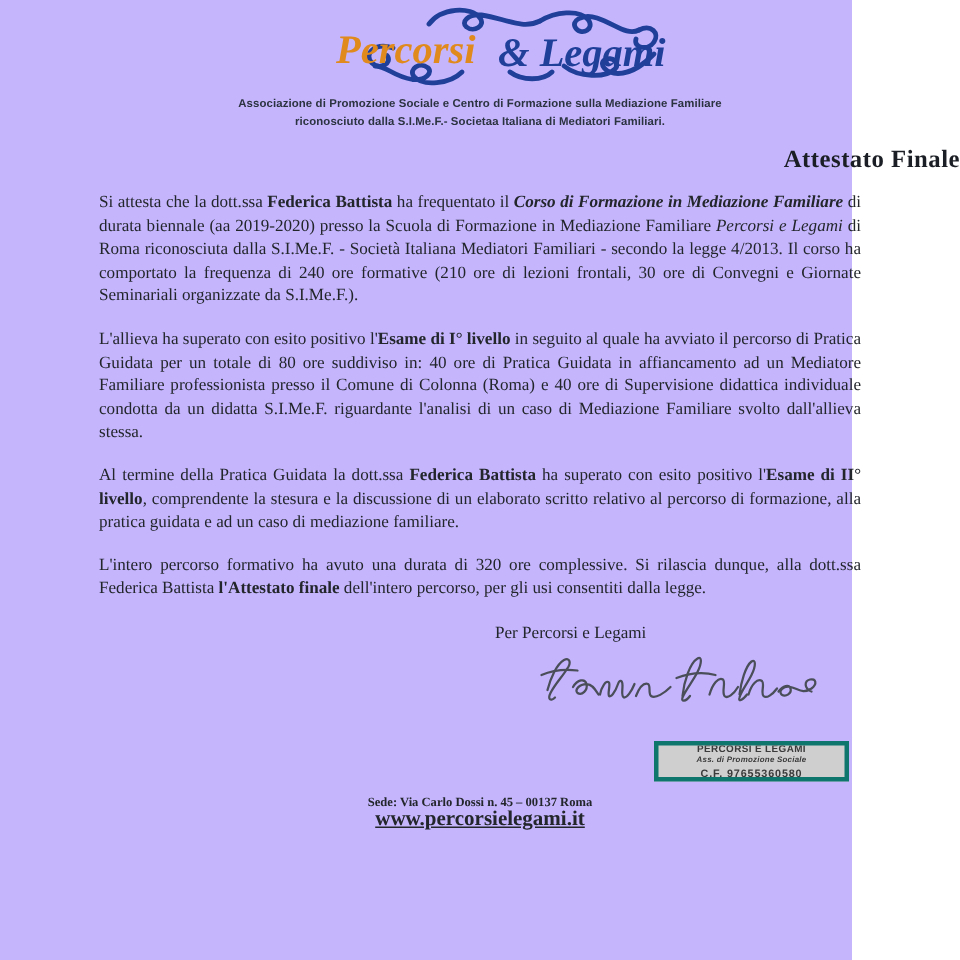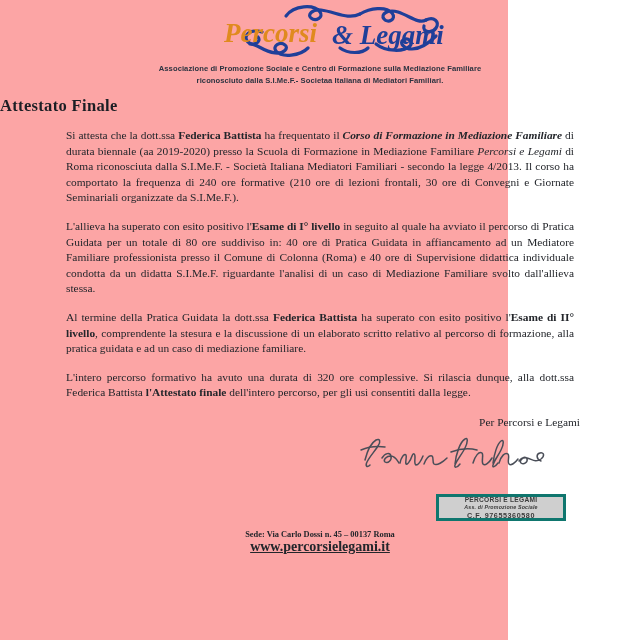--- a/index.html
+++ b/index.html
@@ -12,23 +12,23 @@
     height: 640px;
     position: relative;
     font-family: "Liberation Serif", serif;
     color: #23262b;
     overflow: hidden;
   }
 
   .page {
     position: absolute;
     left: 0; top: 0;
-    width: 508px;
+    width: 568px;
     height: 640px;
-    background: #fca5a5;
+    background: #c4b5fd;
   }
 
   
   .logo-block {
     position: absolute;
     left: 0;
     top: 4px;
     width: 640px;
     height: 56px;
   }
@@ -51,21 +51,21 @@
     letter-spacing: 0.01em;
   }
   .org-subtitle div { white-space: nowrap; }
 
   
   .doc-title {
     position: absolute;
     left: 0;
     top: 96px;
     width: 640px;
-    text-align: left;
+    text-align: right;
     font-family: "Liberation Serif", serif;
     font-size: 16.5px;
     font-weight: bold;
     letter-spacing: 0.02em;
     color: #1b1e24;
   }
 
   
   .body-wrap {
     position: absolute;
@@ -85,21 +85,21 @@
   .b  { font-weight: bold; }
   .i  { font-style: italic; }
   .bi { font-weight: bold; font-style: italic; }
 
   
   .sig-block {
     position: absolute;
     left: 330px;
     top: 415px;
     width: 250px;
-    text-align: right;
+    text-align: left;
   }
   .sig-line {
     font-size: 11.4px;
     line-height: 15.2px;
     color: #23262b;
   }
   .sig-mark {
     margin-top: 4px;
     height: 42px;
     position: relative;

